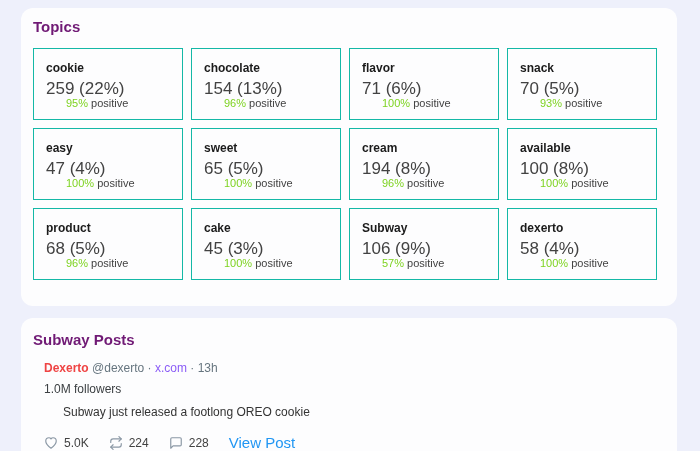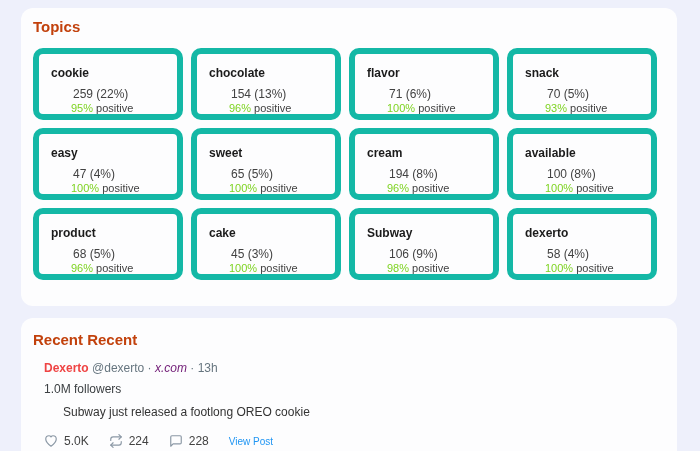--- a/index.html
+++ b/index.html
@@ -14,64 +14,63 @@
     width:656px;
     margin-left:21px;
     background:#fdfdfe;
     border-radius:12px;
   }
   .topics-panel { margin-top:8px; padding:10px 20px 26px 12px; }
   .posts-panel  { margin-top:12px; padding:13px 14px 40px 12px; min-height:170px; }
   .section-heading {
     font-size:15px;
     font-weight:700;
-    color:#c2410c;
+    color:#701a75;
     line-height:17px;
     margin-bottom:13px;
   }
   .cards-grid {
     display:grid;
     grid-template-columns:repeat(4, 1fr);
     gap:8px;
   }
   .topic-card {
-    border:6px solid #14b8a6;
-    border-radius:10px;
+    border:1px solid #14b8a6;
+    border-radius:0;
     background:#fdfdfe;
-    padding:13px 12px 0 12px;
+    padding:13px 12px 10px 12px;
     min-height:65px;
   }
   .topic-name {
     font-size:12px;
     font-weight:700;
     color:#1b1b1b;
     line-height:12px;
     margin-bottom:9px;
   }
   .topic-count {
-    font-size:12px;
+    font-size:17px;
     color:#424242;
     line-height:12px;
     margin-bottom:2px;
-    margin-left:22px;
   }
   .topic-positive {
     font-size:11px;
     color:#424242;
     line-height:12px;
   }
   .positive-pct { color:#7ed321;margin-left:20px; }
   .posts-list { margin-left:11px; }
   .post-meta {
     font-size:12px;
     line-height:14px;
     color:#66757f;
   }
   .post-author { font-weight:700; color:#ef4444; }
-  .post-link { color:#701a75; text-decoration:none;font-style:italic; }
+  .post-link { color:#8b5cf6; text-decoration:none; }
   .post-followers {
     font-size:12px;
     line-height:14px;
     color:#3c4043;
     margin-top:7px;
   }
   .post-content {
     font-size:12px;
     color:#333;
     line-height:14px;
@@ -83,21 +82,21 @@
     gap:20px;
     margin-top:15px;
     font-size:12px;
     color:#424242;
   }
   .engagement-stat { display:flex; align-items:flex-end; gap:6px; }
   .engagement-stat svg { display:block; }
   .view-post {
     color:#2196f3;
     text-decoration:none;
-    font-size:10px;
+    font-size:15px;
   }
 </style>
 </head>
 <body>
 
 <section class="panel topics-panel">
   <h2 class="section-heading">Topics</h2>
 
   <div class="cards-grid">
 
@@ -157,34 +156,34 @@
 
     <div class="topic-card">
       <div class="topic-name">cake</div>
       <div class="topic-count">45 (3%)</div>
       <div class="topic-positive"><span class="positive-pct">100%</span> <span>positive</span></div>
     </div>
 
     <div class="topic-card">
       <div class="topic-name">Subway</div>
       <div class="topic-count">106 (9%)</div>
-      <div class="topic-positive"><span class="positive-pct">98%</span> <span>positive</span></div>
+      <div class="topic-positive"><span class="positive-pct">57%</span> <span>positive</span></div>
     </div>
 
     <div class="topic-card">
       <div class="topic-name">dexerto</div>
       <div class="topic-count">58 (4%)</div>
       <div class="topic-positive"><span class="positive-pct">100%</span> <span>positive</span></div>
     </div>
 
   </div>
 </section>
 
 <section class="panel posts-panel">
-  <h2 class="section-heading">Recent Recent</h2>
+  <h2 class="section-heading">Subway Posts</h2>
 
   <div class="posts-list">
 
     <article>
       <div class="post-meta">
         <span class="post-author">Dexerto</span>
         <span>@dexerto</span>
         <span>·</span>
         <a href="#" class="post-link">x.com</a>
         <span>·</span>

